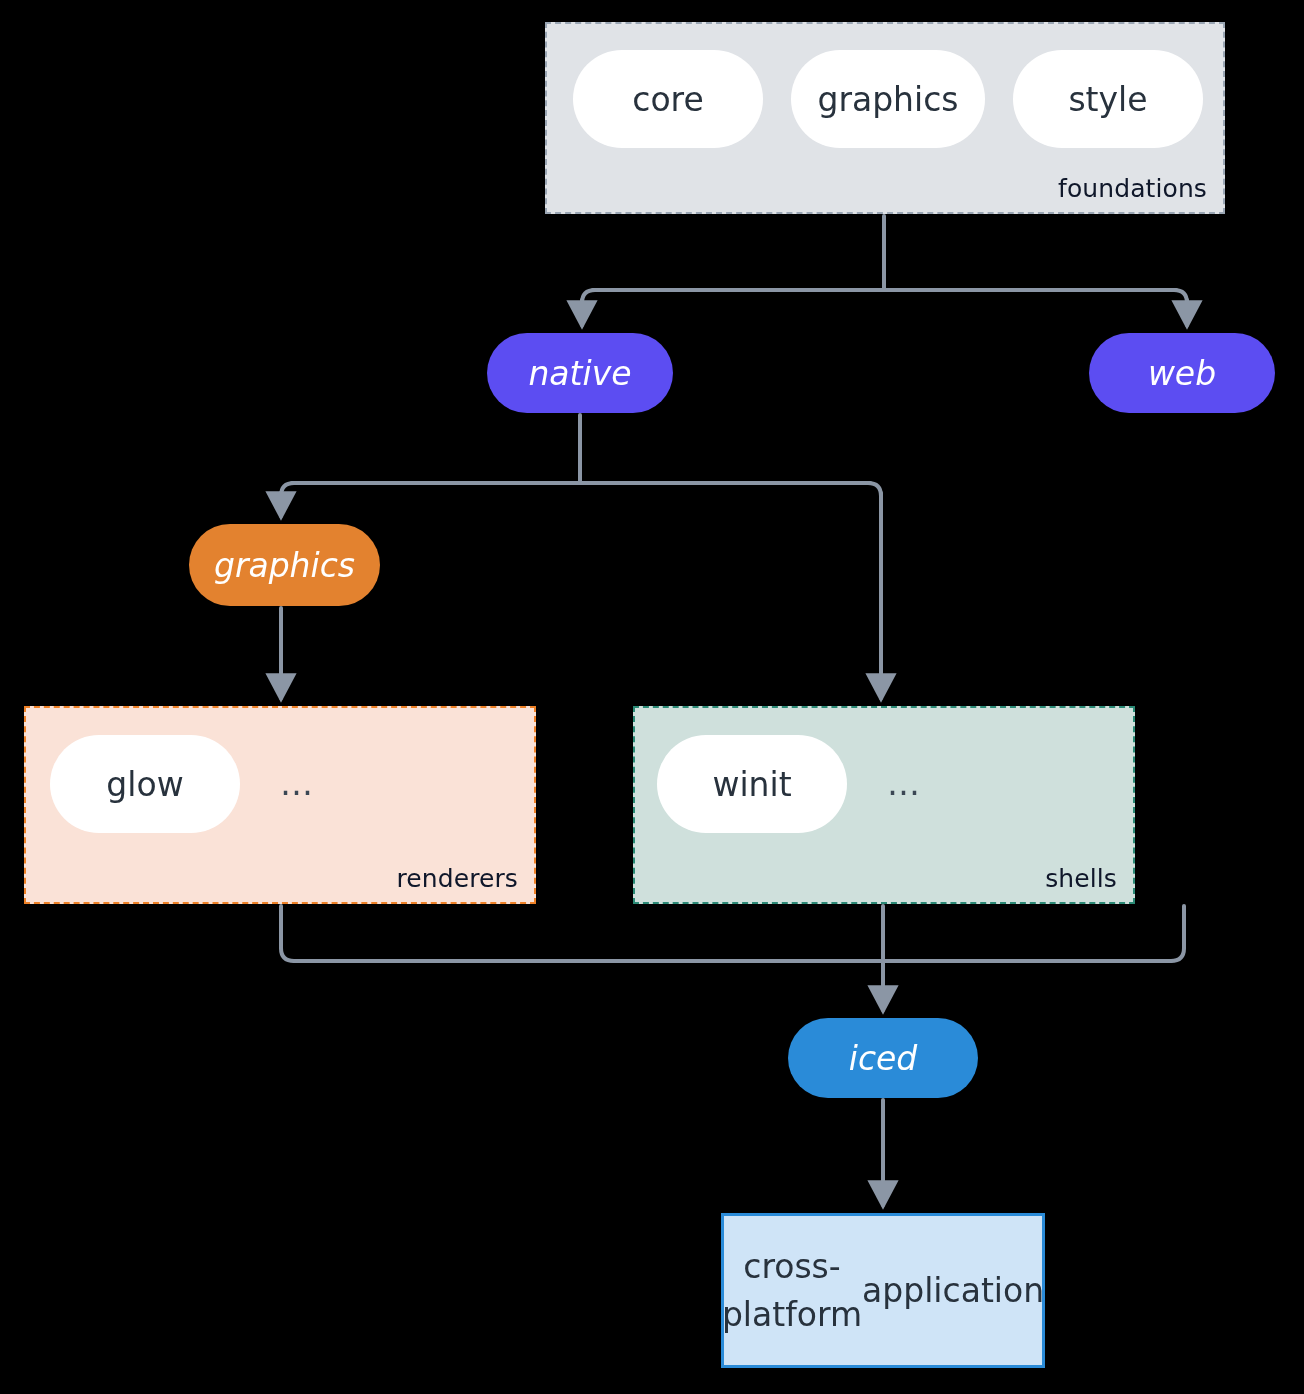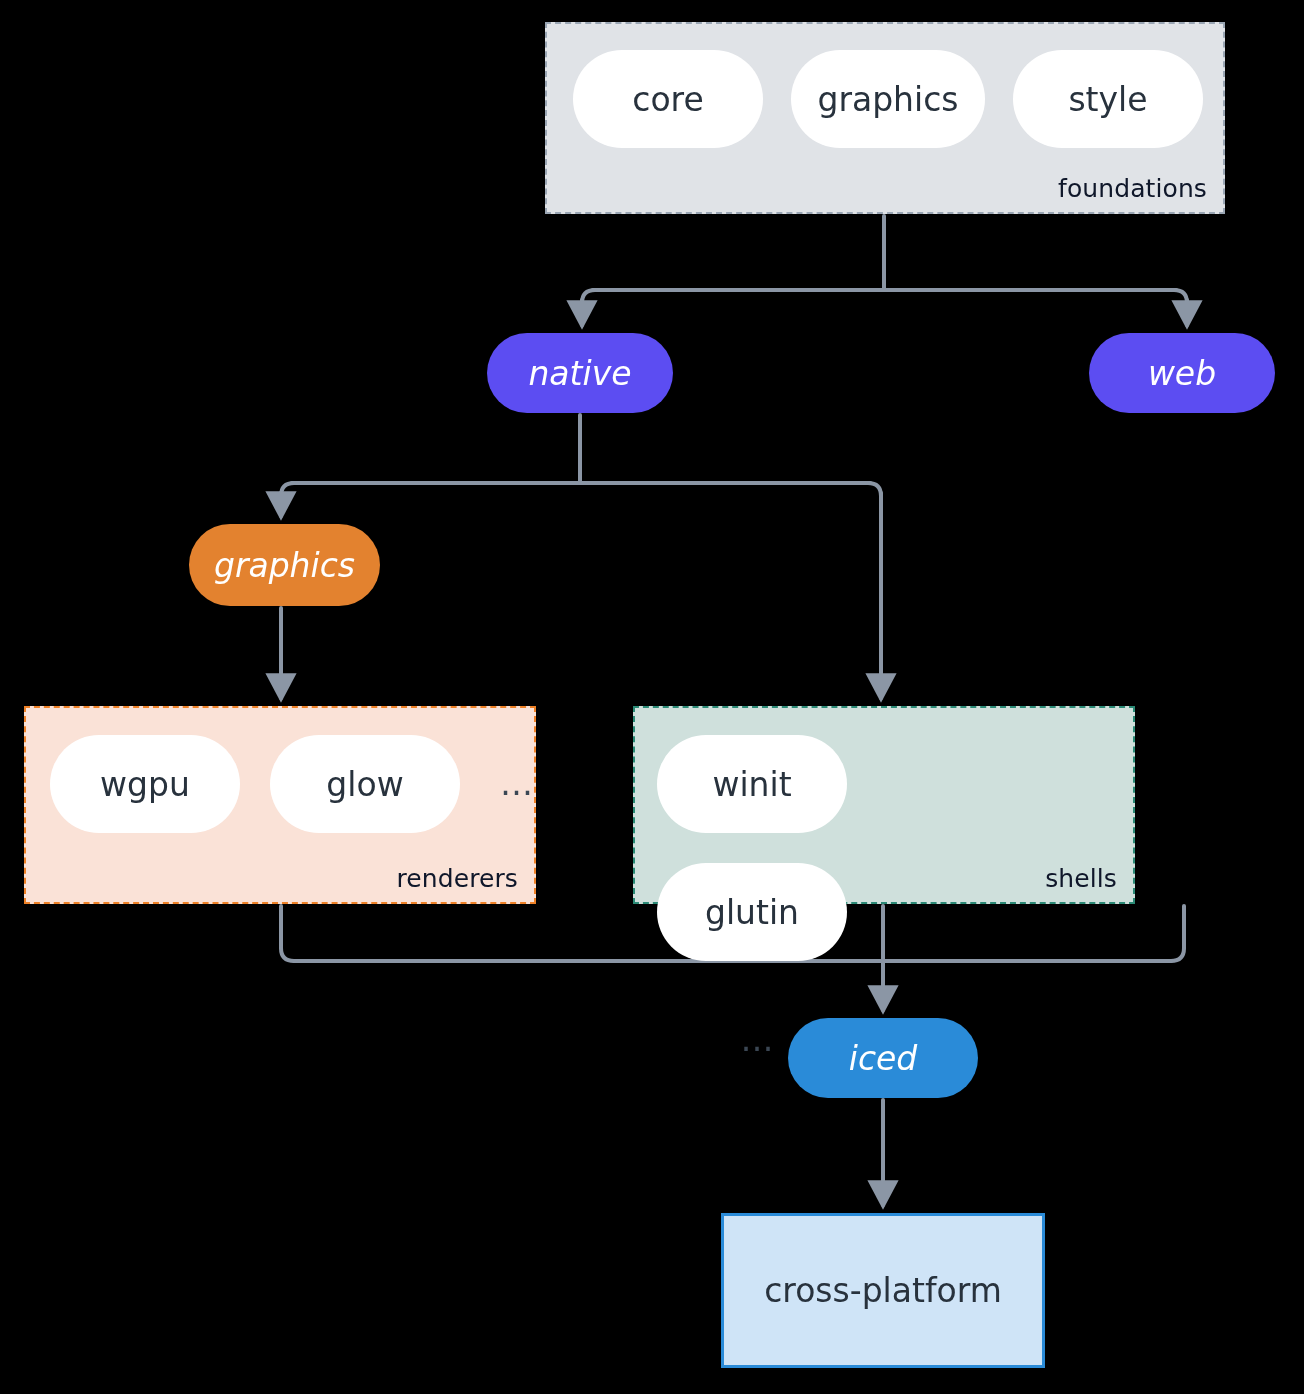--- a/index.html
+++ b/index.html
@@ -81,21 +81,20 @@
     top: 706px;
     width: 502px;
     height: 198px;
     background: #cfe0dc;
     border: 2px dashed #2b8a76;
   }
   .group-shells .pill-row {
     left: 22px;
     top: 27px;
     gap: 30px;
-    flex-direction: column;
   }
 
   
   .leaf {
     background: #ffffff;
     border-radius: 54px;
     height: 98px;
     display: flex;
     align-items: center;
     justify-content: center;
@@ -242,35 +241,34 @@
     <div class="group-label">foundations</div>
   </div>
 
   <div class="node node-native">native</div>
   <div class="node node-web">web</div>
 
   <div class="node node-graphics">graphics</div>
 
   <div class="group group-renderers">
     <div class="pill-row">
-      <div class="leaf leaf-wgpu">wgpu</div>
       <div class="leaf leaf-glow">glow</div>
       <div class="ellipsis">…</div>
     </div>
     <div class="group-label">renderers</div>
   </div>
 
   <div class="group group-shells">
     <div class="pill-row">
       <div class="leaf leaf-winit">winit</div>
-      <div class="leaf leaf-glutin">glutin</div>
       <div class="ellipsis">…</div>
     </div>
     <div class="group-label">shells</div>
   </div>
 
   <div class="node node-iced">iced</div>
 
   <div class="terminal">
     <span>cross-platform</span>
+    <span>application</span>
   </div>
 
 </div>
 
 </body></html>

